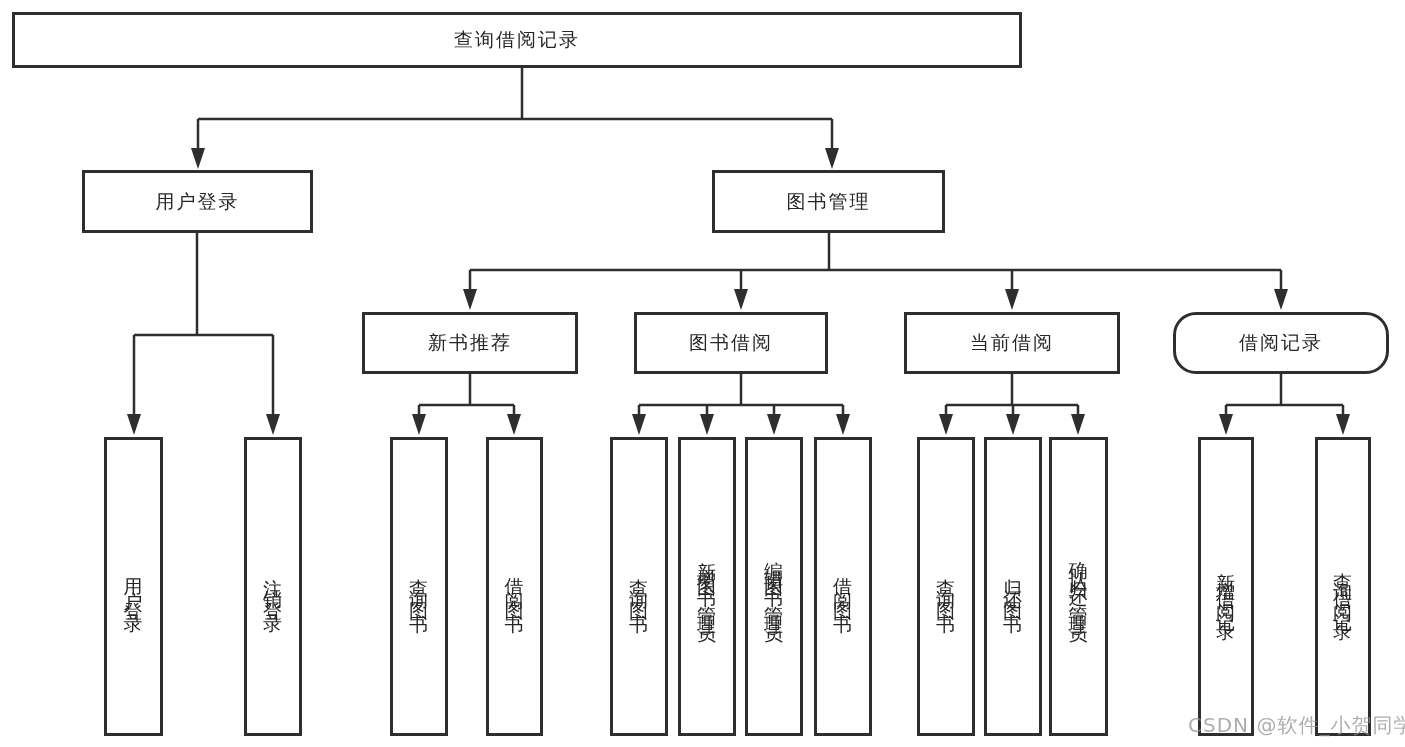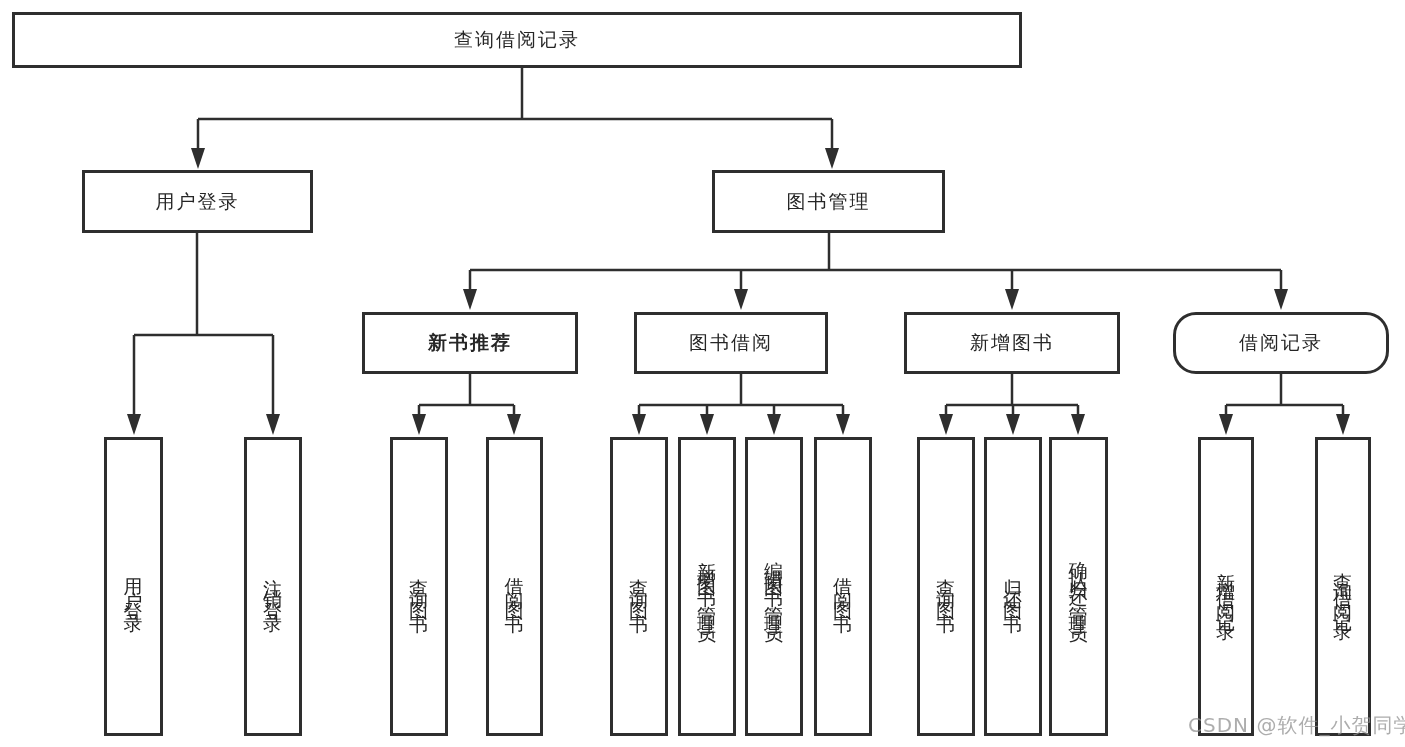--- a/index.html
+++ b/index.html
@@ -107,28 +107,28 @@
     <span class="h-label">查询借阅记录</span>
   </div>
 
   <div class="node" style="left:82px;top:170px;width:231px;height:63px;">
     <span class="h-label">用户登录</span>
   </div>
   <div class="node" style="left:712px;top:170px;width:233px;height:63px;">
     <span class="h-label">图书管理</span>
   </div>
 
-  <div class="node" style="left:362px;top:312px;width:216px;height:62px;font-weight:bold;">
+  <div class="node" style="left:362px;top:312px;width:216px;height:62px;">
     <span class="h-label">新书推荐</span>
   </div>
   <div class="node" style="left:634px;top:312px;width:194px;height:62px;">
     <span class="h-label">图书借阅</span>
   </div>
   <div class="node" style="left:904px;top:312px;width:216px;height:62px;">
-    <span class="h-label">新增图书</span>
+    <span class="h-label">当前借阅</span>
   </div>
   <div class="node" style="left:1173px;top:312px;width:216px;height:62px;border-radius:23px;">
     <span class="h-label">借阅记录</span>
   </div>
 
   <div class="node" style="left:104px;top:437px;width:59px;height:299px;">
     <span class="v-label">用户登录</span>
   </div>
   <div class="node" style="left:244px;top:437px;width:58px;height:299px;">
     <span class="v-label">注销登录</span>

